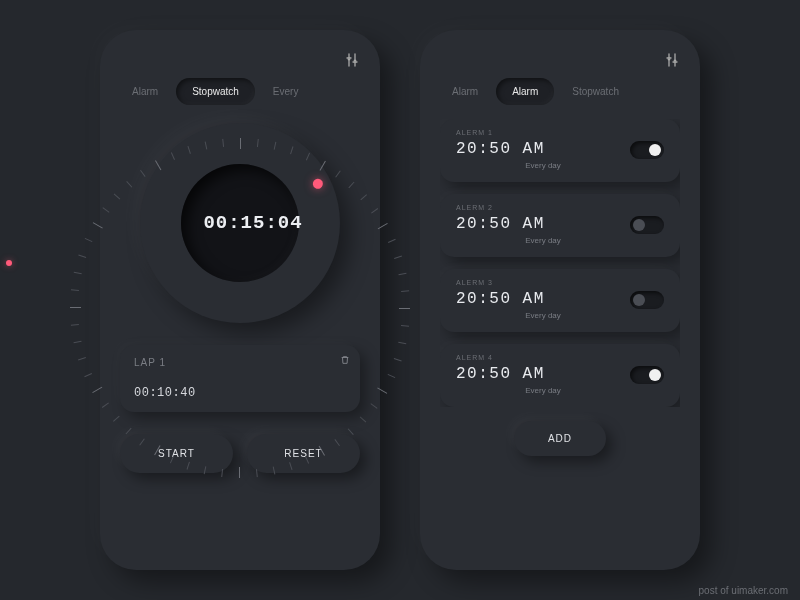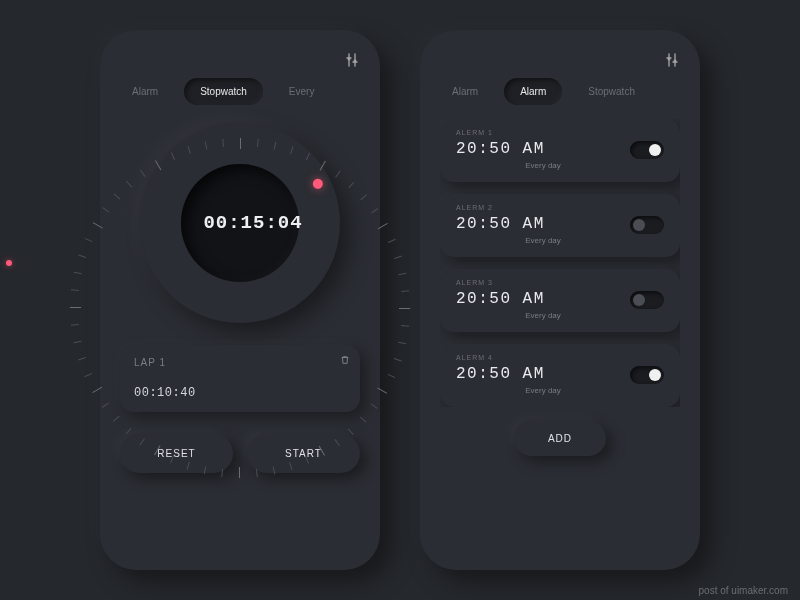--- a/index.html
+++ b/index.html
@@ -26,21 +26,21 @@
 }
 .settings-icon {
   align-self: flex-end;
   width: 16px; height: 16px;
   color: #aaa;
   margin-bottom: 10px;
   cursor: pointer;
 }
 .tabs {
   display: flex;
-  gap: 14px;
+  gap: 6px;
   align-items: center;
   margin-bottom: 18px;
 }
 .phone-right .tabs { margin-bottom: 14px; justify-content: flex-start; }
 .tab {
   font-size: 10px;
   color: #6b6e74;
   padding: 8px 12px;
   cursor: pointer;
 }
@@ -323,22 +323,22 @@
       <div class="lap-card">
     <svg class="trash-icon" viewBox="0 0 12 12">
           <path d="M2 3h8M4 3V2h4v1M3 3l.5 7h5l.5-7" fill="none" stroke="#8a8d94" stroke-width="1"></path>
         </svg>
     <div class="lap-label">LAP 1</div>
     <div class="lap-time">00:10:40</div>
       </div>
     </div>
 
   <div class="btn-row">
+    <div class="btn">START</div>
     <div class="btn">RESET</div>
-    <div class="btn">START</div>
   </div>
 </div>
 
 <div class="phone phone-right">
   <svg class="settings-icon" viewBox="0 0 16 16">
       <path fill="currentColor" d="M5 2v4M5 9v5M11 2v5M11 10v4M3 6h4M9 10h4" stroke="currentColor" stroke-width="1.3" stroke-linecap="round"></path>
       <circle cx="5" cy="7.5" r="1.3" fill="currentColor"></circle>
       <circle cx="11" cy="8.5" r="1.3" fill="currentColor"></circle>
     </svg>
 

